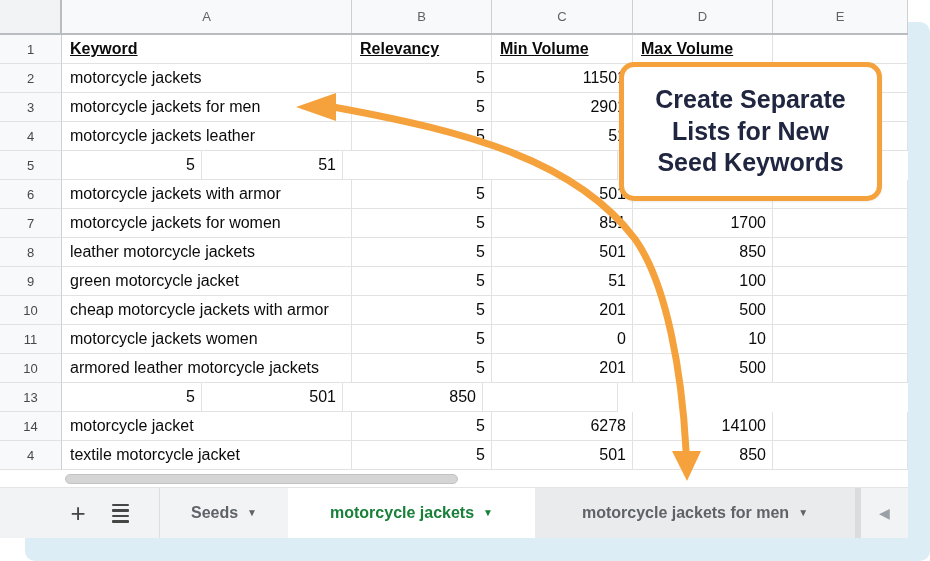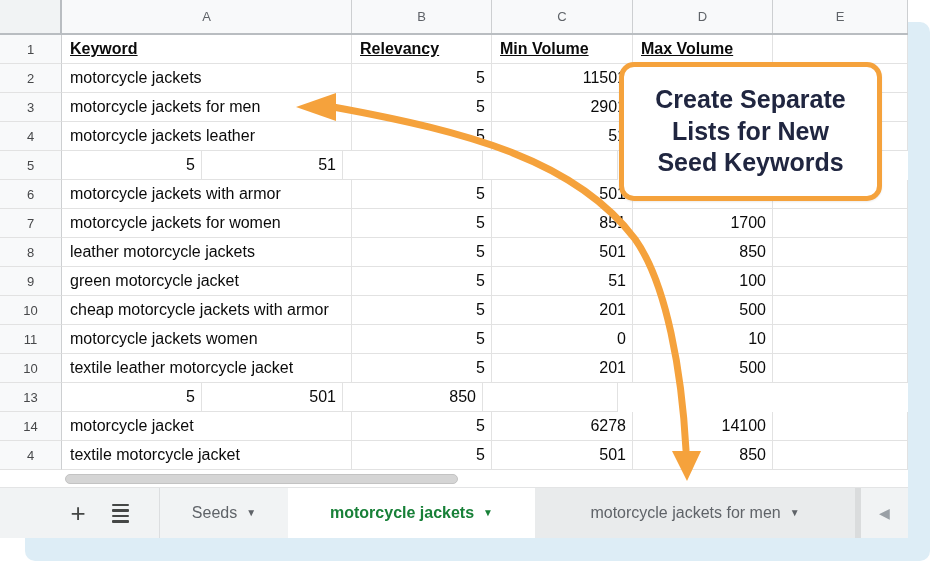--- a/index.html
+++ b/index.html
@@ -49,21 +49,21 @@
 
   
   .tabbar{position:absolute;left:0;top:487px;width:908px;height:51px;
     background:var(--tabbar-bg);border-top:1px solid #E3E4E5;}
   .tabbar>*{position:absolute;top:0;height:100%;}
   .icon-btn{display:flex;align-items:center;justify-content:center;color:#454746;cursor:pointer;}
   .plus-btn{left:60px;width:36px;font-size:26px;font-weight:400;}
   .menu-btn{left:102px;width:36px;flex-direction:column;gap:3px;}
   .menu-btn i{display:block;width:17px;height:2.5px;background:#454746;border-radius:1px;}
   .vdivider{left:159px;width:1px;background:#DCDEE0;}
-  .tab{display:flex;align-items:center;justify-content:center;gap:9px;font-size:16px;cursor:pointer;}
+  .tab{display:flex;align-items:center;justify-content:center;gap:9px;font-size:16px;cursor:pointer;font-weight:bold;}
   .tab .caret{font-size:10px;line-height:1;}
   .tab-seeds{left:160px;width:128px;color:var(--muted-text);}
   .tab-active{left:288px;width:247px;background:#fff;color:var(--active-tab-green);font-weight:bold;}
   .tab-inactive{left:535px;width:320px;background:var(--inactive-tab-bg);color:var(--muted-text);}
   .vdivider2{left:855px;width:6px;background:#DADCDD;}
   .tabnav{left:861px;width:47px;display:flex;align-items:center;justify-content:center;
     color:#9AA0A6;font-size:14px;cursor:pointer;}
 
   
   .arrow-layer{position:absolute;left:0;top:0;width:930px;height:561px;pointer-events:none;z-index:5;}
@@ -179,21 +179,21 @@
         <div class="row">
           <div class="cell c0 rownum">11</div>
           <div class="cell c1">motorcycle jackets women</div>
           <div class="cell c2 num">5</div>
           <div class="cell c3 num">0</div>
           <div class="cell c4 num">10</div>
           <div class="cell c5"></div>
         </div>
         <div class="row">
           <div class="cell c0 rownum">10</div>
-          <div class="cell c1">textile leather motorcycle jacket</div>
+          <div class="cell c1">armored leather motorcycle jackets</div>
           <div class="cell c2 num">5</div>
           <div class="cell c3 num">201</div>
           <div class="cell c4 num">500</div>
           <div class="cell c5"></div>
         </div>
         <div class="row">
           <div class="cell c0 rownum">13</div>
           <div class="cell c2 num">5</div>
           <div class="cell c3 num">501</div>
           <div class="cell c4 num">850</div>

